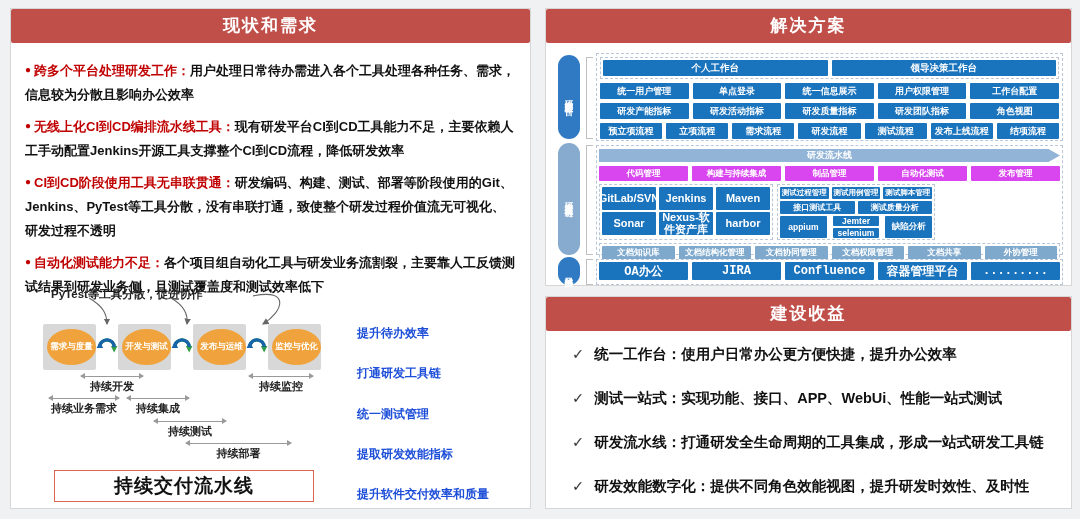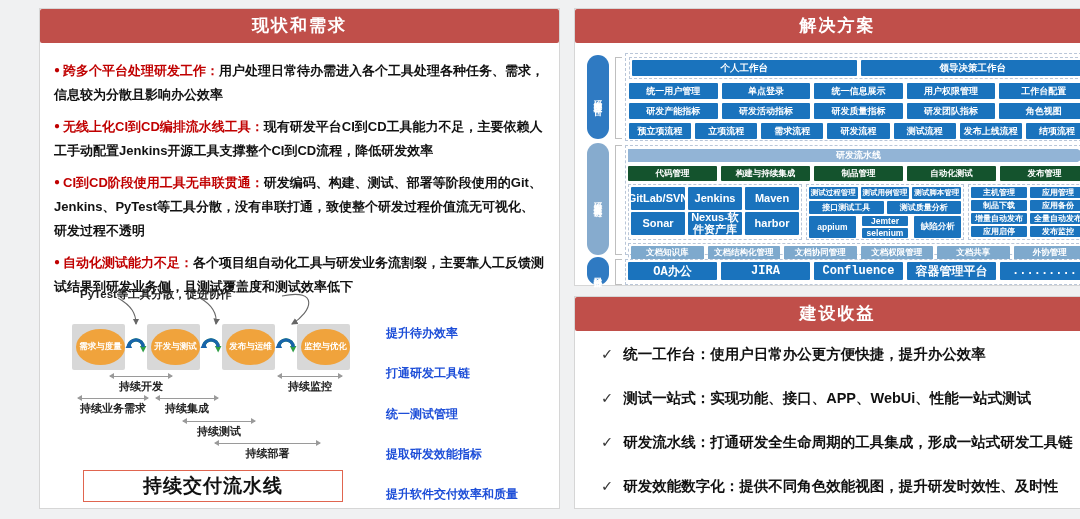--- a/index.html
+++ b/index.html
@@ -1,18 +1,18 @@
 <!DOCTYPE html>
 <html><head>
 <meta charset="utf-8">
 <style>
   html,body{margin:0;padding:0;width:1080px;height:519px;background:#f0f1f2;
     font-family:"Liberation Sans","DejaVu Sans",sans-serif;}
   #stage{position:relative;width:1080px;height:519px;overflow:hidden;}
-  .panel{position:absolute;background:#fff;border:1px solid #d6d6d6;box-sizing:border-box;margin-left:29px;}
+  .panel{position:absolute;background:#fff;border:1px solid #d6d6d6;box-sizing:border-box;}
   #left-panel{left:10px;top:8px;width:521px;height:501px;}
   #solution-panel{left:545px;top:8px;width:527px;height:278px;}
   #benefits-panel{left:545px;top:296px;width:527px;height:213px;}
   .panel-header{position:absolute;left:0;top:0;right:0;height:34px;background:#c04f4a;
     color:#fff;font-size:17px;font-weight:bold;text-align:center;line-height:34px;
     border-radius:2px;letter-spacing:2px;}
   
   #bullets{position:absolute;left:14px;top:42px;width:492px;}
   .bullet{font-size:13px;font-weight:bold;line-height:1.85;margin-top:8px;color:#111;}
   .bullet .dot{color:#c00000;font-size:10px;vertical-align:2px;margin-right:3px;}
@@ -56,21 +56,21 @@
   #sec-external{top:250px;height:26px;padding:2px;}
   .row{display:flex;gap:4px;margin-top:4px;}
   .row:first-child{margin-top:0;}
   .bx{flex:1;background:#1a73bd;color:#fff;font-size:8.5px;font-weight:bold;
     display:flex;align-items:center;justify-content:center;white-space:nowrap;
     height:16px;border-radius:1px;overflow:hidden;}
   .subwrap{border:1px dashed #b9c6d8;padding:2px;}
   #banner-arrow{height:13px;background:#92b4d6;color:#fff;font-size:9px;font-weight:bold;
     display:flex;align-items:center;justify-content:center;
     clip-path:polygon(0 0,97.5% 0,100% 50%,97.5% 100%,0 100%);margin:1px 0 2px 0;}
-  #cats-row .bx{height:15px;background:#14532d;}
+  #cats-row .bx{height:15px;background:#d946ef;}
   #groups-row{display:flex;gap:4px;margin-top:3px;height:56px;}
   .group{border:1px dashed #b9c6d8;padding:2px;box-sizing:border-box;
     display:flex;flex-direction:column;gap:2px;}
   #group-code{width:174px;} #group-test{width:158px;} #group-release{flex:1;}
   .group .row{gap:3px;margin-top:0;}
   #group-code .bx{height:23px;font-size:11px;white-space:normal;line-height:1.05;text-align:center;}
   #group-test .bx{height:12px;font-size:7.5px;}
   #group-test .row-mid .bx{height:13px;font-size:8px;}
   #row3-test{display:flex;gap:6px;flex:1;border-radius:9px;}
   #row3-test .cell{flex:1;display:flex;flex-direction:column;gap:2px;}
@@ -271,38 +271,20 @@
               </div>
             <div class="cell">
               <div class="bx">Jemter</div>
               <div class="bx">selenium</div>
             </div>
             <div class="cell">
                 <div class="bx">缺陷分析</div>
               </div>
           </div>
         </div>
-        <div class="group" id="group-release">
-          <div class="row">
-              <div class="bx">主机管理</div>
-              <div class="bx">应用管理</div>
-            </div>
-          <div class="row">
-              <div class="bx">制品下载</div>
-              <div class="bx">应用备份</div>
-            </div>
-          <div class="row">
-              <div class="bx">增量自动发布</div>
-              <div class="bx">全量自动发布</div>
-            </div>
-          <div class="row">
-              <div class="bx">应用启停</div>
-              <div class="bx">发布监控</div>
-            </div>
-        </div>
       </div>
       <div class="subwrap" id="docs-row">
         <div class="row">
             <div class="bx">文档知识库</div>
             <div class="bx">文档结构化管理</div>
             <div class="bx">文档协同管理</div>
             <div class="bx">文档权限管理</div>
             <div class="bx">文档共享</div>
             <div class="bx">外协管理</div>
           </div>

